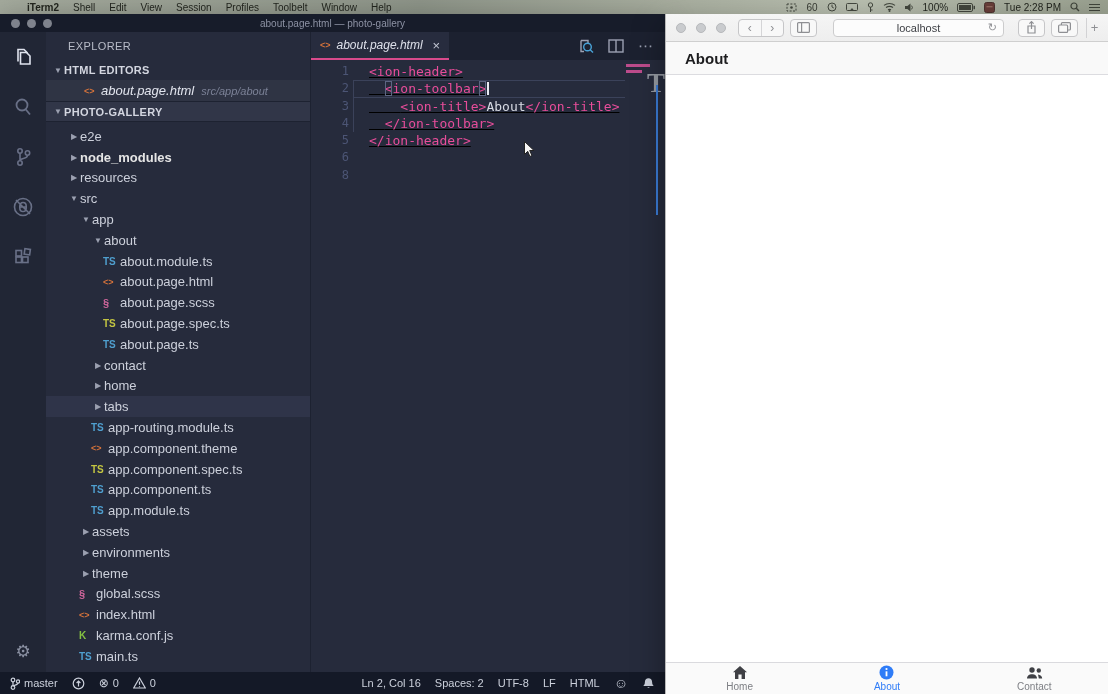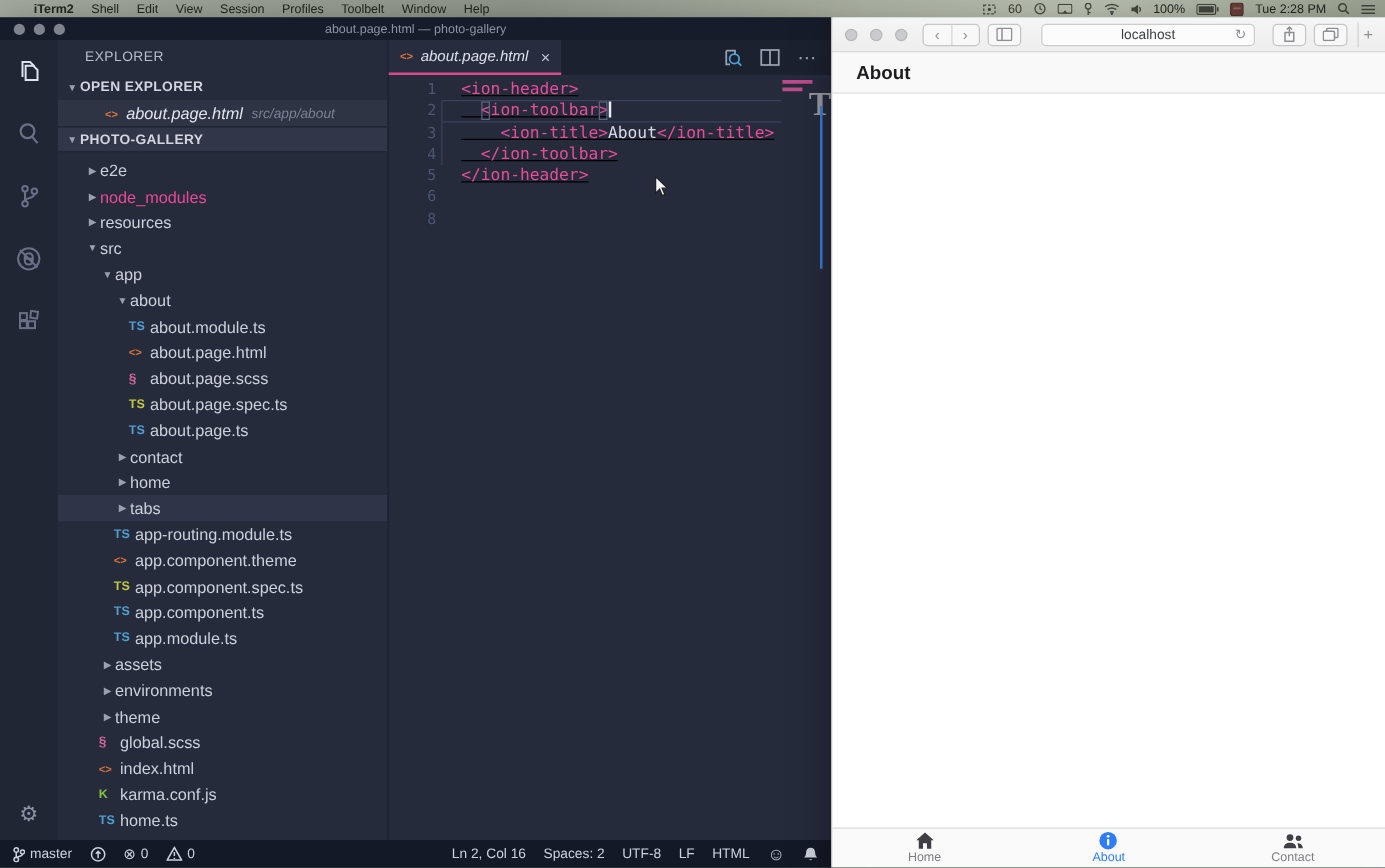--- a/index.html
+++ b/index.html
@@ -33,21 +33,21 @@
   .expl-title{height:28px;line-height:28px;padding-left:22px;font-size:11px;color:#b9bdc9;letter-spacing:.4px;}
   .sec-header{height:20px;display:flex;align-items:center;font-size:11px;font-weight:bold;color:#d3d6e0;padding-left:6px;letter-spacing:.3px;}
   .sec-header.pg{height:21px;background:#313648;border-top:1px solid #1d2231;border-bottom:1px solid #1d2231;}
   .tri{display:inline-block;width:12px;font-size:8px;color:#9ba0b0;text-align:center;flex:0 0 12px;}
   .oe-item{height:21px;display:flex;align-items:center;background:rgba(255,255,255,.045);padding-left:38px;}
   .oe-item .lbl{font-style:italic;color:#e2e5ee;}
   .oe-path{font-size:11px;color:#7b8196;margin-left:7px;font-style:italic;}
   .tree{padding-top:4px;}
   .trow{height:20.8px;display:flex;align-items:center;white-space:nowrap;}
   .trow.sel{background:#2f3449;}
-  .trow .lbl.muted{color:#ec4899;}
+  .trow .lbl.muted{color:#e5e5e5;font-weight:bold;}
   .fi{display:inline-block;width:17px;flex:0 0 17px;font-size:10px;font-weight:bold;text-align:left;}
   .fi-ts{color:#4f9fcf;}
   .fi-ts-spec{color:#c3c542;}
   .fi-html{color:#d8743b;font-size:9px;}
   .fi-scss{color:#d2679d;font-size:11px;}
   .fi-karma{color:#84c142;font-size:10px;}
 
   .editor{flex:1;display:flex;flex-direction:column;min-width:0;background:#262b3c;border-left:1px solid #1d2231;}
   .tabbar{height:28px;background:#1c2130;display:flex;align-items:stretch;flex:0 0 auto;}
   .tab{display:flex;align-items:center;background:#272c3e;padding:0 9px;gap:6px;border-bottom:2px solid #d84a8b;}
@@ -234,21 +234,21 @@
               <rect x="5" y="5.5" width="5.5" height="5.5"></rect>
               <rect x="13.5" y="4" width="5.5" height="5.5" transform="rotate(8 16 7)"></rect>
             </svg>
           </span>
         <span class="ab-gear">⚙</span>
       </div>
       <div class="sidebar">
         <div class="expl-title">EXPLORER</div>
         <div class="sec-header">
           <span class="tri">▼</span>
-          <span>OPEN EXPLORER</span>
+          <span>HTML EDITORS</span>
         </div>
         <div class="oe-item">
           <span class="fi fi-html">&lt;&gt;</span>
           <span class="lbl">about.page.html</span>
           <span class="oe-path">src/app/about</span>
         </div>
         <div class="sec-header pg">
           <span class="tri">▼</span>
           <span>PHOTO-GALLERY</span>
         </div>
@@ -348,21 +348,21 @@
             <div class="trow" style="padding-left: 33px;">
               <span class="fi fi-html">&lt;&gt;</span>
               <span class="lbl">index.html</span>
             </div>
             <div class="trow" style="padding-left: 33px;">
               <span class="fi fi-karma">K</span>
               <span class="lbl">karma.conf.js</span>
             </div>
             <div class="trow" style="padding-left: 33px;">
               <span class="fi fi-ts">TS</span>
-              <span class="lbl">home.ts</span>
+              <span class="lbl">main.ts</span>
             </div>
           </div>
       </div>
       <div class="editor">
         <div class="tabbar">
           <div class="tab">
             <span class="fi fi-html">&lt;&gt;</span>
             <span class="tab-label">about.page.html</span>
             <span class="tab-close">×</span>
           </div>

